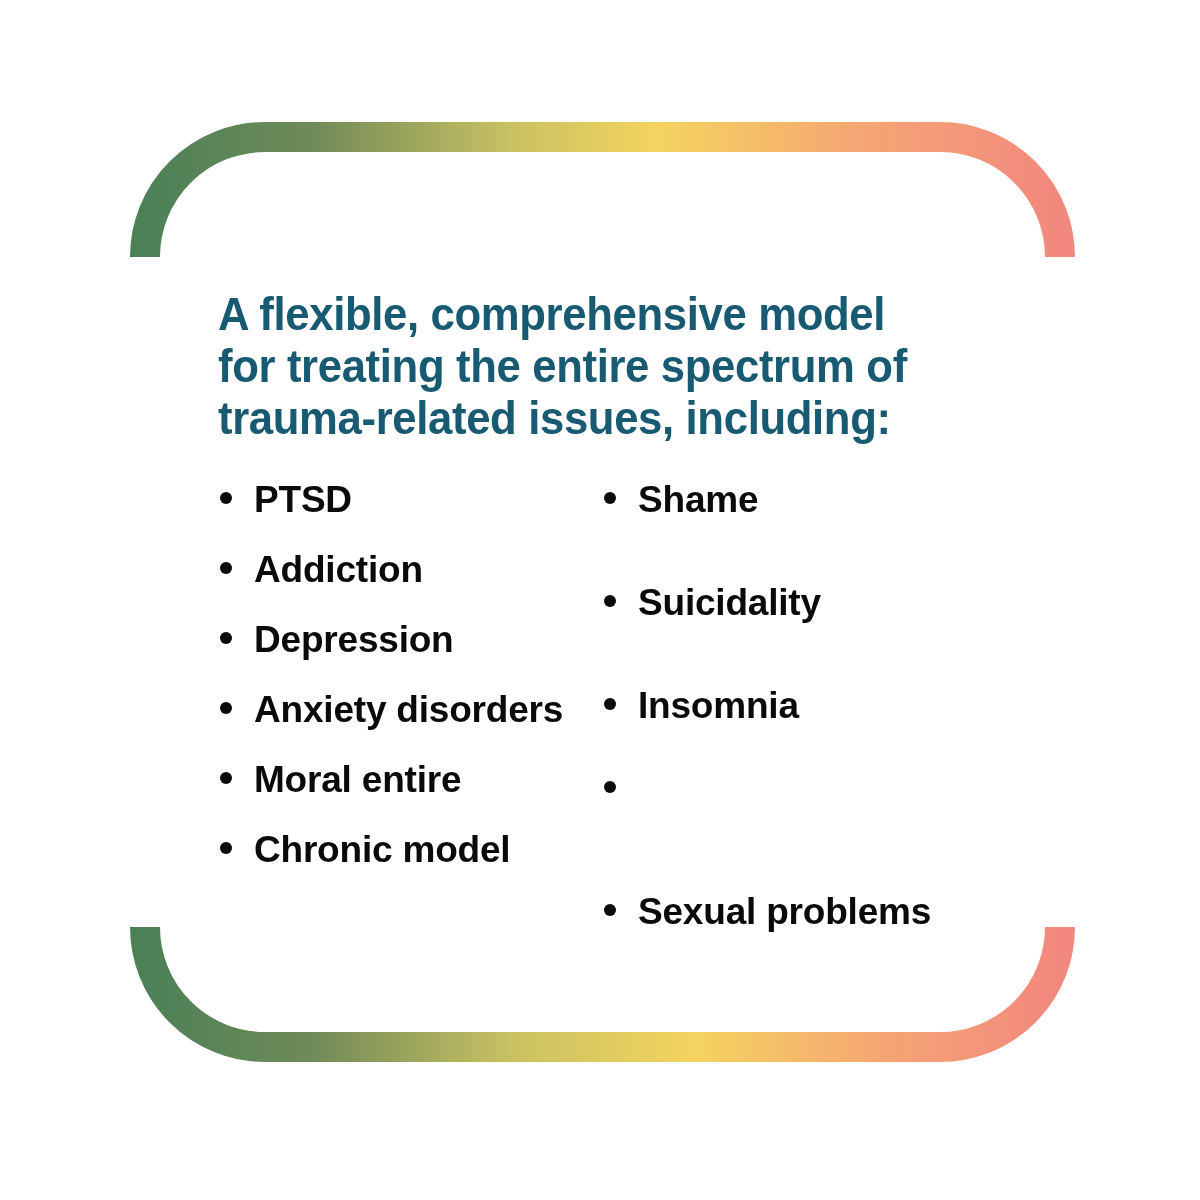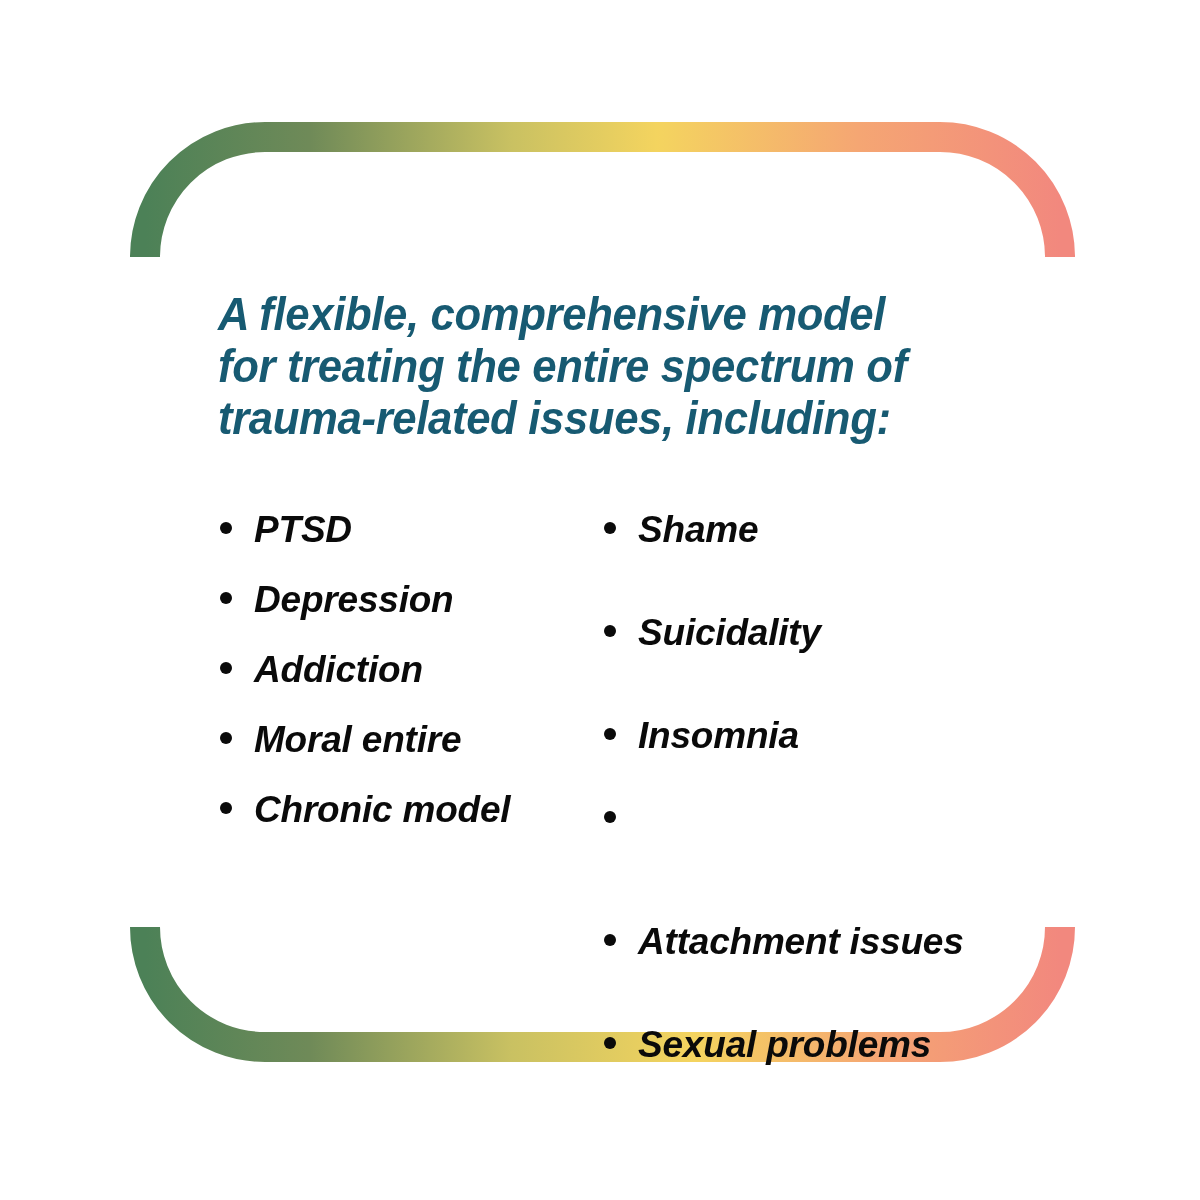--- a/index.html
+++ b/index.html
@@ -11,21 +11,20 @@
     height: 1200px;
     background: #ffffff;
     font-family: "Liberation Sans", sans-serif;
     overflow: hidden;
   }
 
   #stage {
     position: relative;
     width: 1200px;
     height: 1056px;
-    font-style: italic;
   }
 
   
   .frame {
     position: absolute;
     left: 130px;
     top: 122px;
     width: 945px;
     height: 940px;
   }
@@ -52,21 +51,21 @@
     line-height: 52px;
     letter-spacing: -0.4px;
     margin: 0 0 0 0;
     white-space: pre-line;
     transform: scaleX(0.93);
     transform-origin: left top;
   }
 
   .lists {
     display: flex;
-    margin-top: 66px;
+    margin-top: 36px;
     margin-left: 2px;
   }
   .col {
     display: flex;
     flex-direction: column;
   }
   .col-left  { width: 400px; }
   .col-right { width: 400px; gap: 33px; }
 
   .bullet-row {
@@ -150,25 +149,29 @@
 
     <div class="lists">
 
       <div class="col col-left">
         <div class="bullet-row">
           <span class="bullet-dot"></span>
           <span class="bullet-label">PTSD</span>
         </div>
         <div class="bullet-row">
           <span class="bullet-dot"></span>
+          <span class="bullet-label">Addiction</span>
+        </div>
+        <div class="bullet-row">
+          <span class="bullet-dot"></span>
           <span class="bullet-label">Depression</span>
         </div>
         <div class="bullet-row">
           <span class="bullet-dot"></span>
-          <span class="bullet-label">Addiction</span>
+          <span class="bullet-label">Anxiety disorders</span>
         </div>
         <div class="bullet-row">
           <span class="bullet-dot"></span>
           <span class="bullet-label">Moral entire</span>
         </div>
         <div class="bullet-row">
           <span class="bullet-dot"></span>
           <span class="bullet-label">Chronic model</span>
         </div>
       </div>
@@ -181,24 +184,20 @@
         <div class="bullet-row">
           <span class="bullet-dot"></span>
           <span class="bullet-label">Suicidality</span>
         </div>
         <div class="bullet-row">
           <span class="bullet-dot"></span>
           <span class="bullet-label">Insomnia</span>
         </div>
         <div class="bullet-row">
           <span class="bullet-dot"></span>
-        </div>
-        <div class="bullet-row">
-          <span class="bullet-dot"></span>
-          <span class="bullet-label">Attachment issues</span>
         </div>
         <div class="bullet-row">
           <span class="bullet-dot"></span>
           <span class="bullet-label">Sexual problems</span>
         </div>
       </div>
 
     </div>
   </div>
 </div>

